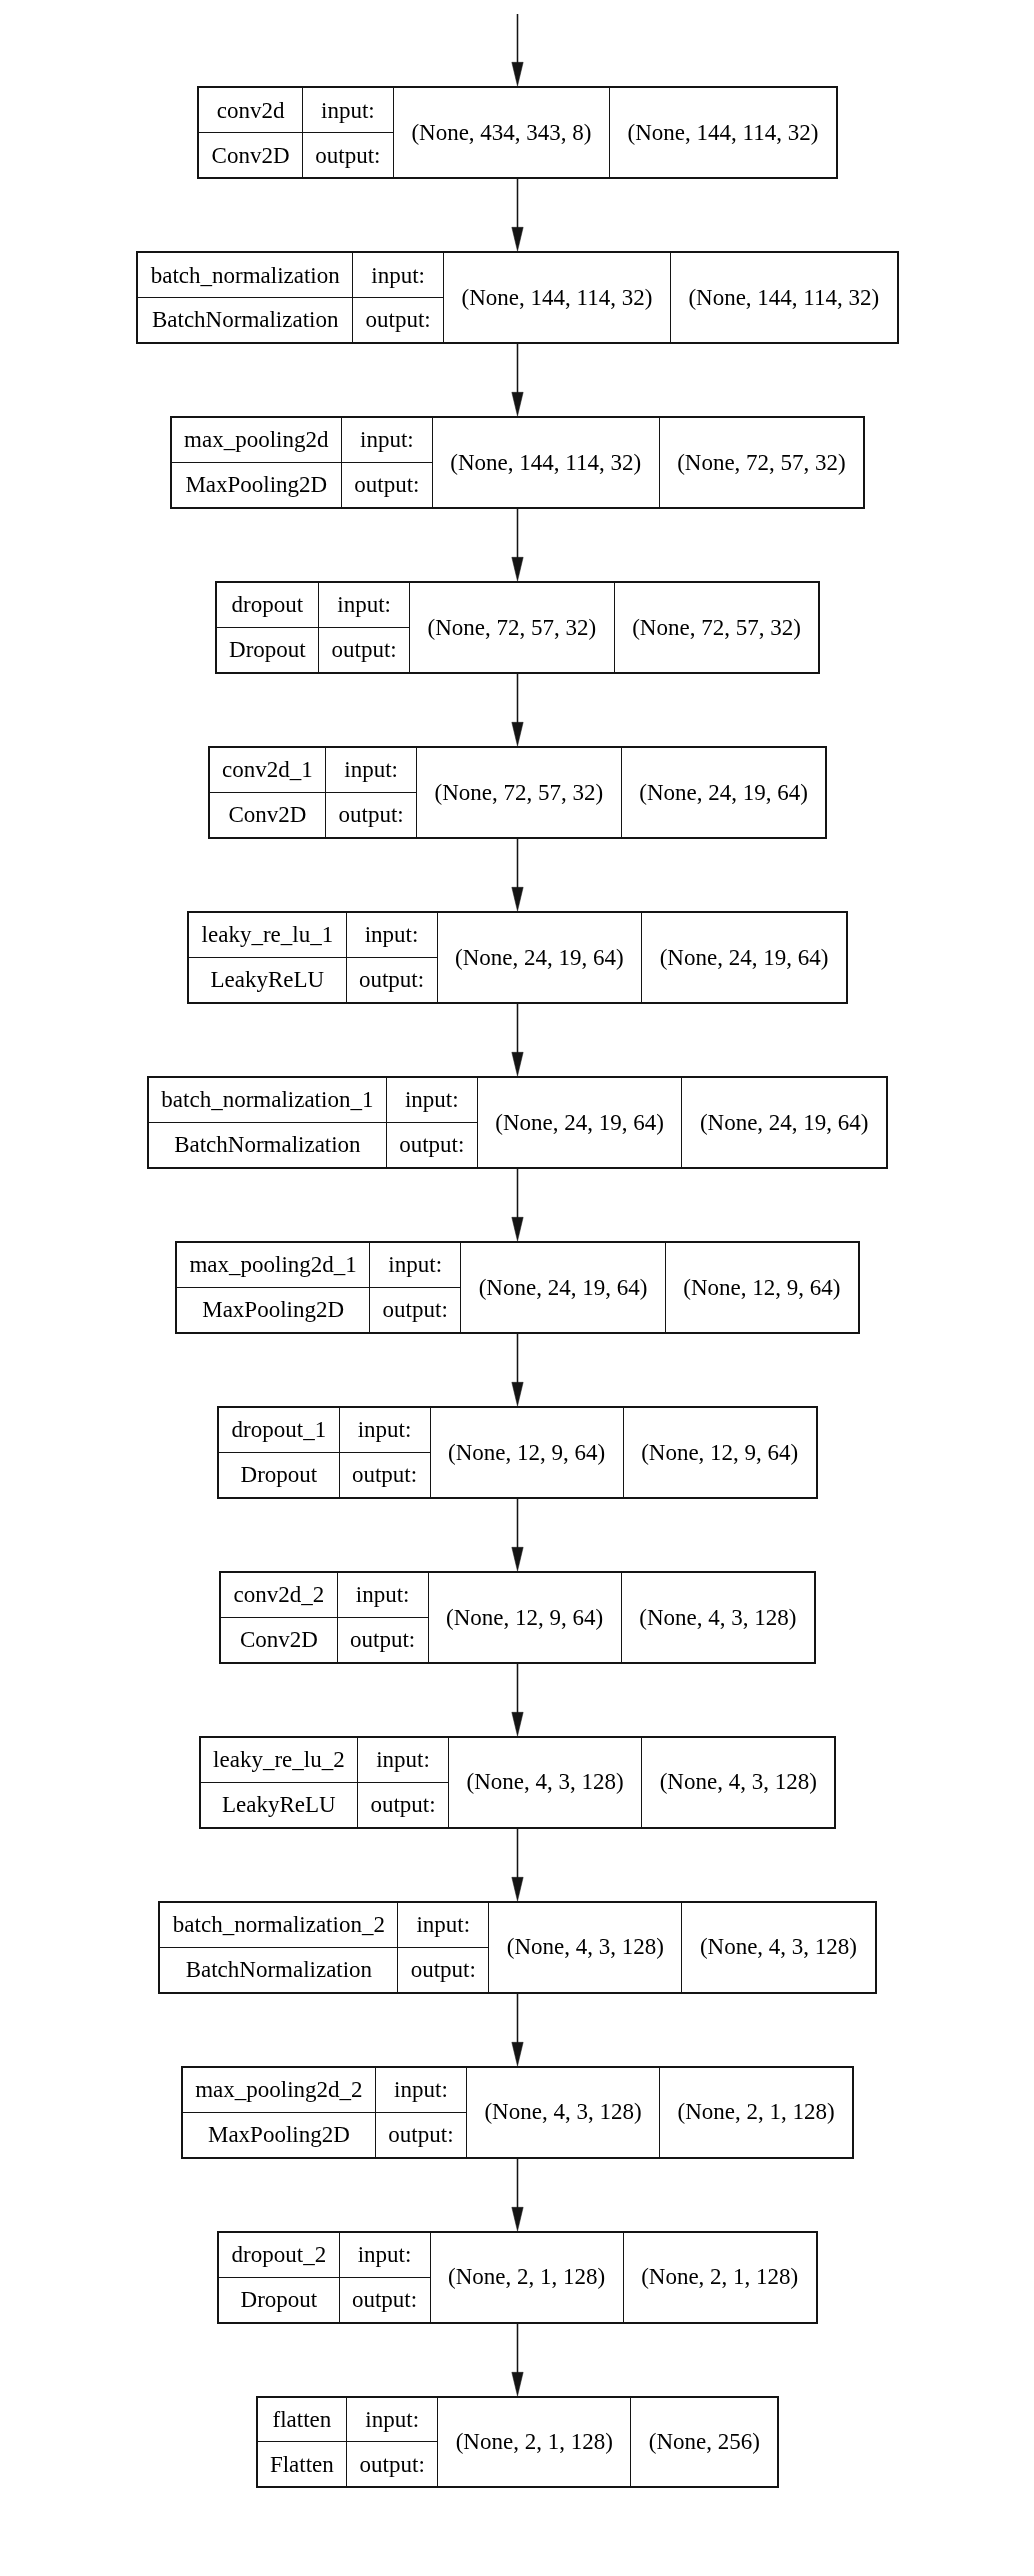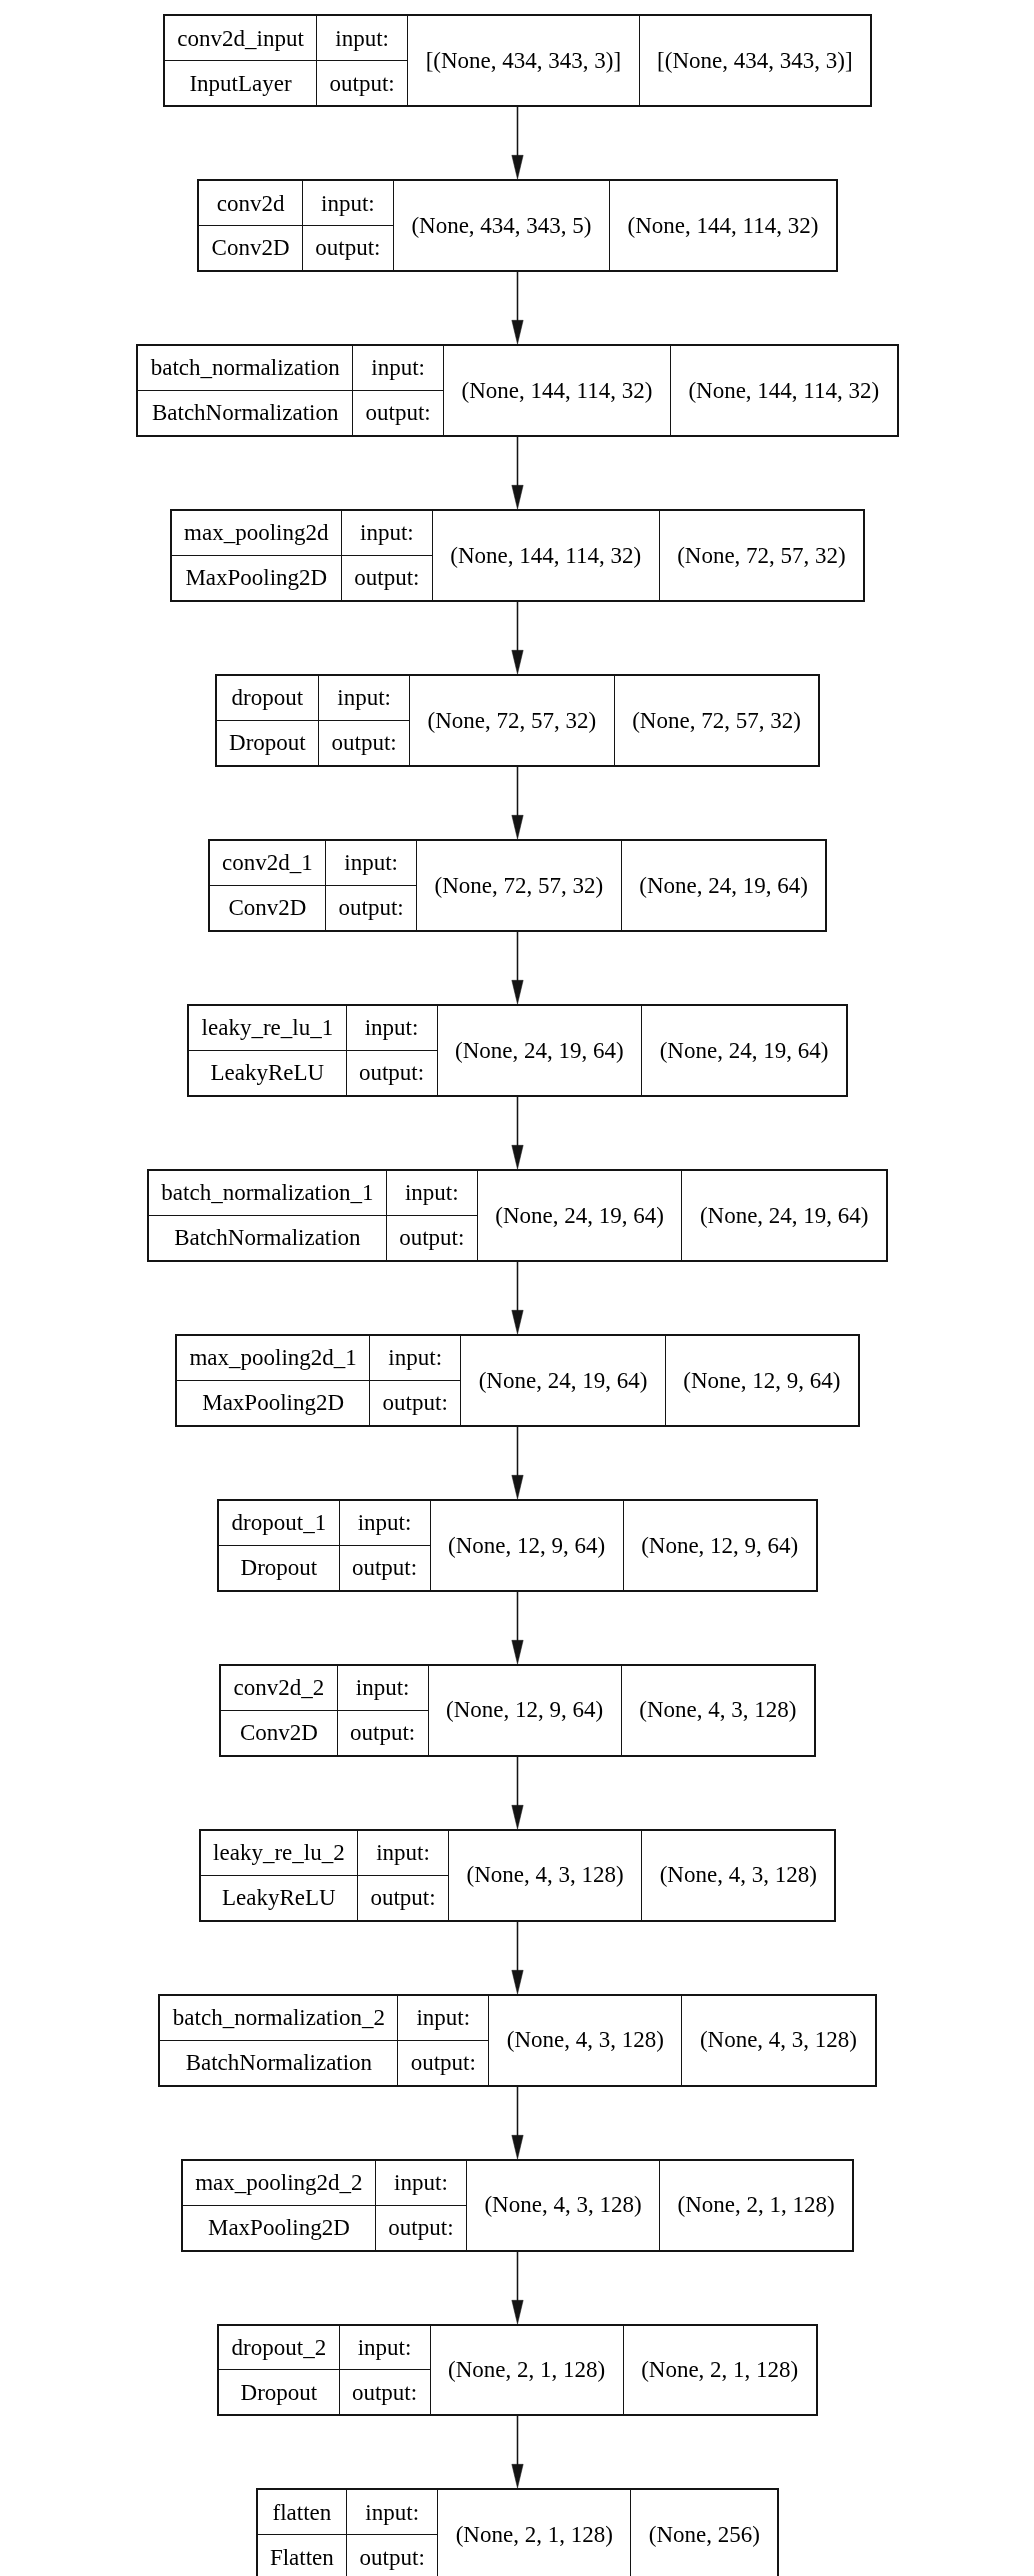--- a/index.html
+++ b/index.html
@@ -43,48 +43,34 @@
     justify-content: center;
   }
   .arrow svg {
     display: block;
   }
 </style>
 </head>
 <body>
 
 <div id="diagram">
-  <table class="node">
-    <tbody>
-      <tr>
-        <td>conv2d_input</td>
-        <td>input:</td>
-        <td class="shape" rowspan="2">[(None, 434, 343, 3)]</td>
-        <td class="shape" rowspan="2">[(None, 434, 343, 3)]</td>
-      </tr>
-      <tr>
-        <td>InputLayer</td>
-        <td>output:</td>
-      </tr>
-    </tbody>
-  </table>
 
   <div class="arrow">
     <svg width="23" height="72" viewBox="0 0 44 140">
       <line x1="22" y1="0" x2="22" y2="96" stroke="#141414" stroke-width="3"></line>
       <polygon points="22,140 11,94 33,94" fill="#141414" stroke="#141414"></polygon>
     </svg>
   </div>
 
   <table class="node">
     <tbody>
       <tr>
         <td>conv2d</td>
         <td>input:</td>
-        <td class="shape" rowspan="2">(None, 434, 343, 5)</td>
+        <td class="shape" rowspan="2">(None, 434, 343, 8)</td>
         <td class="shape" rowspan="2">(None, 144, 114, 32)</td>
       </tr>
       <tr>
         <td>Conv2D</td>
         <td>output:</td>
       </tr>
     </tbody>
   </table>
 
   <div class="arrow">

